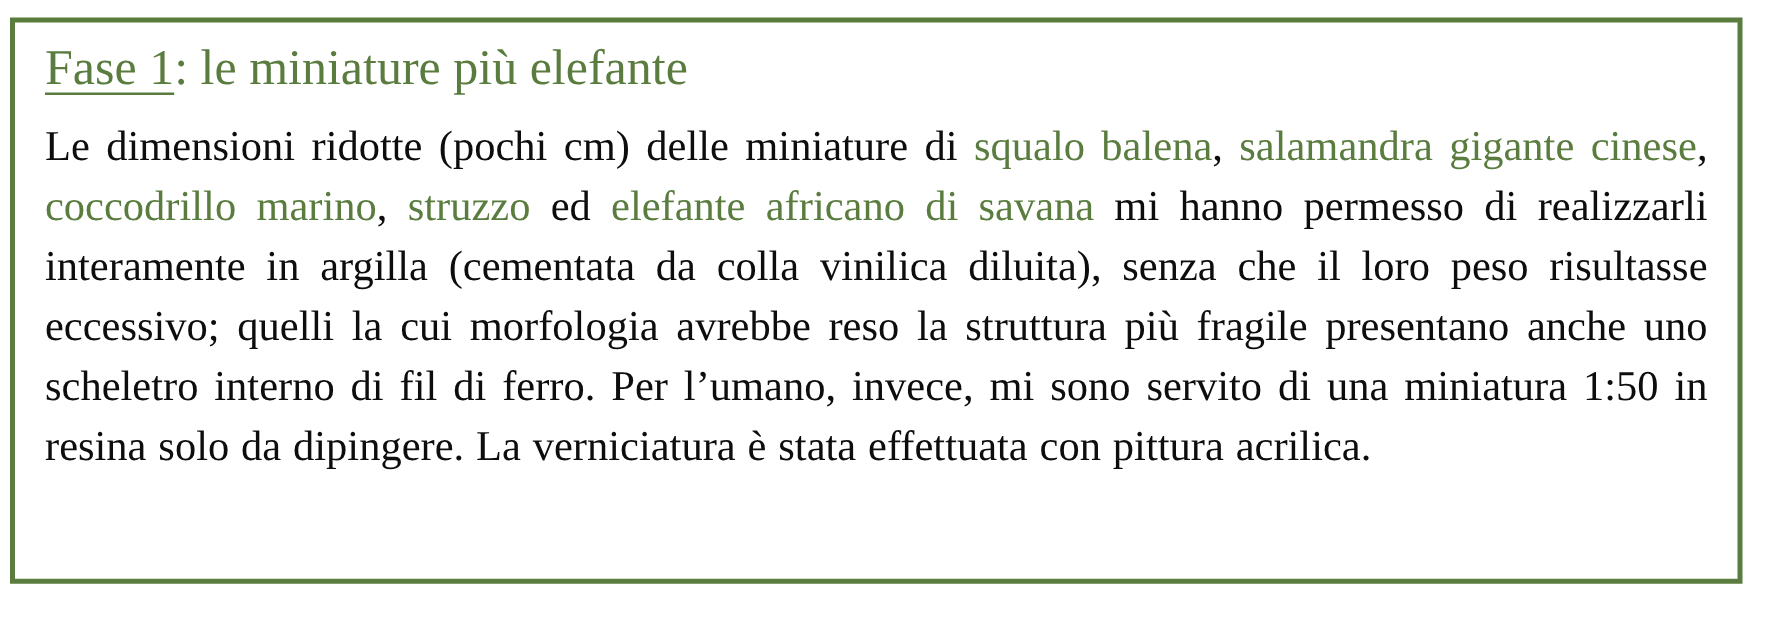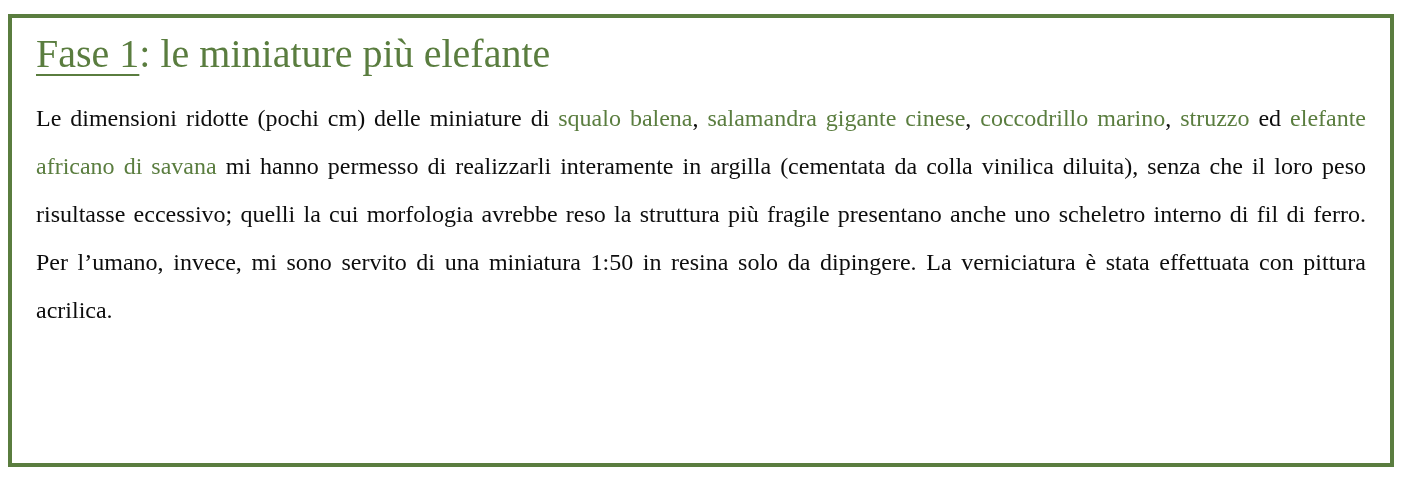--- a/index.html
+++ b/index.html
@@ -35,21 +35,21 @@
   }
   .title .u {
     text-decoration: underline;
     text-decoration-thickness: 2px;
     text-underline-offset: 7px;
     font-family: Liberation Serif, serif;
   }
   .para {
     margin: 14px 0 0 0;
     padding: 0;
-    font-size: 24px;
+    font-size: 34px;
     line-height: 48px;
     text-align: justify;
     word-spacing: 1px;
     color: var(--text, #0d0d0d);
   }
   .hl {
     color: var(--green, #5a7d3f);
   }
 </style>
 </head>

